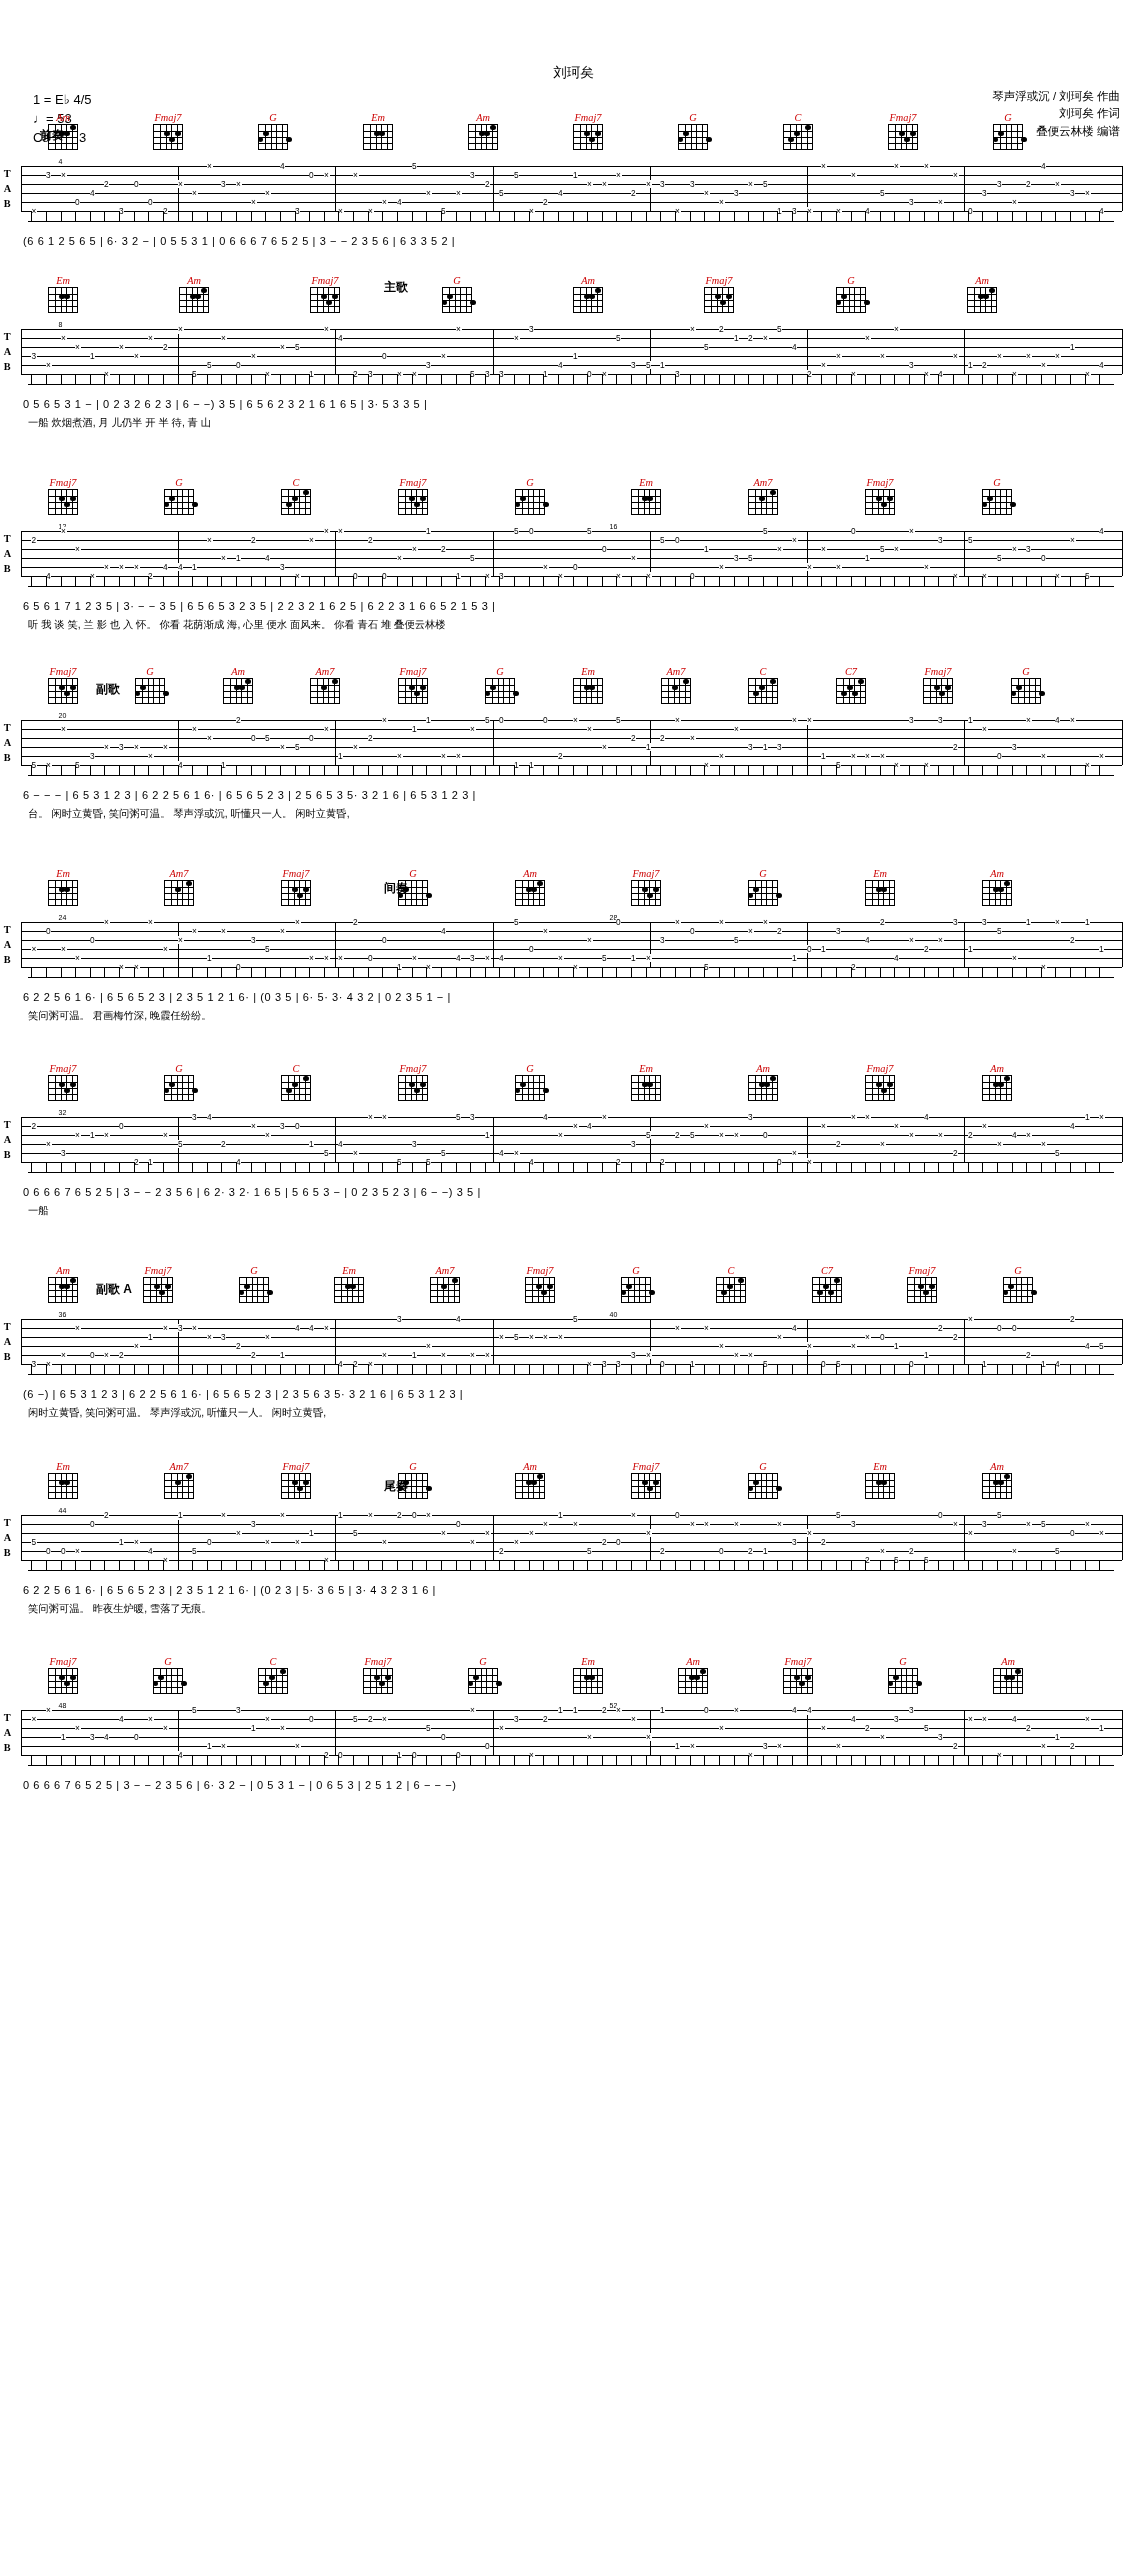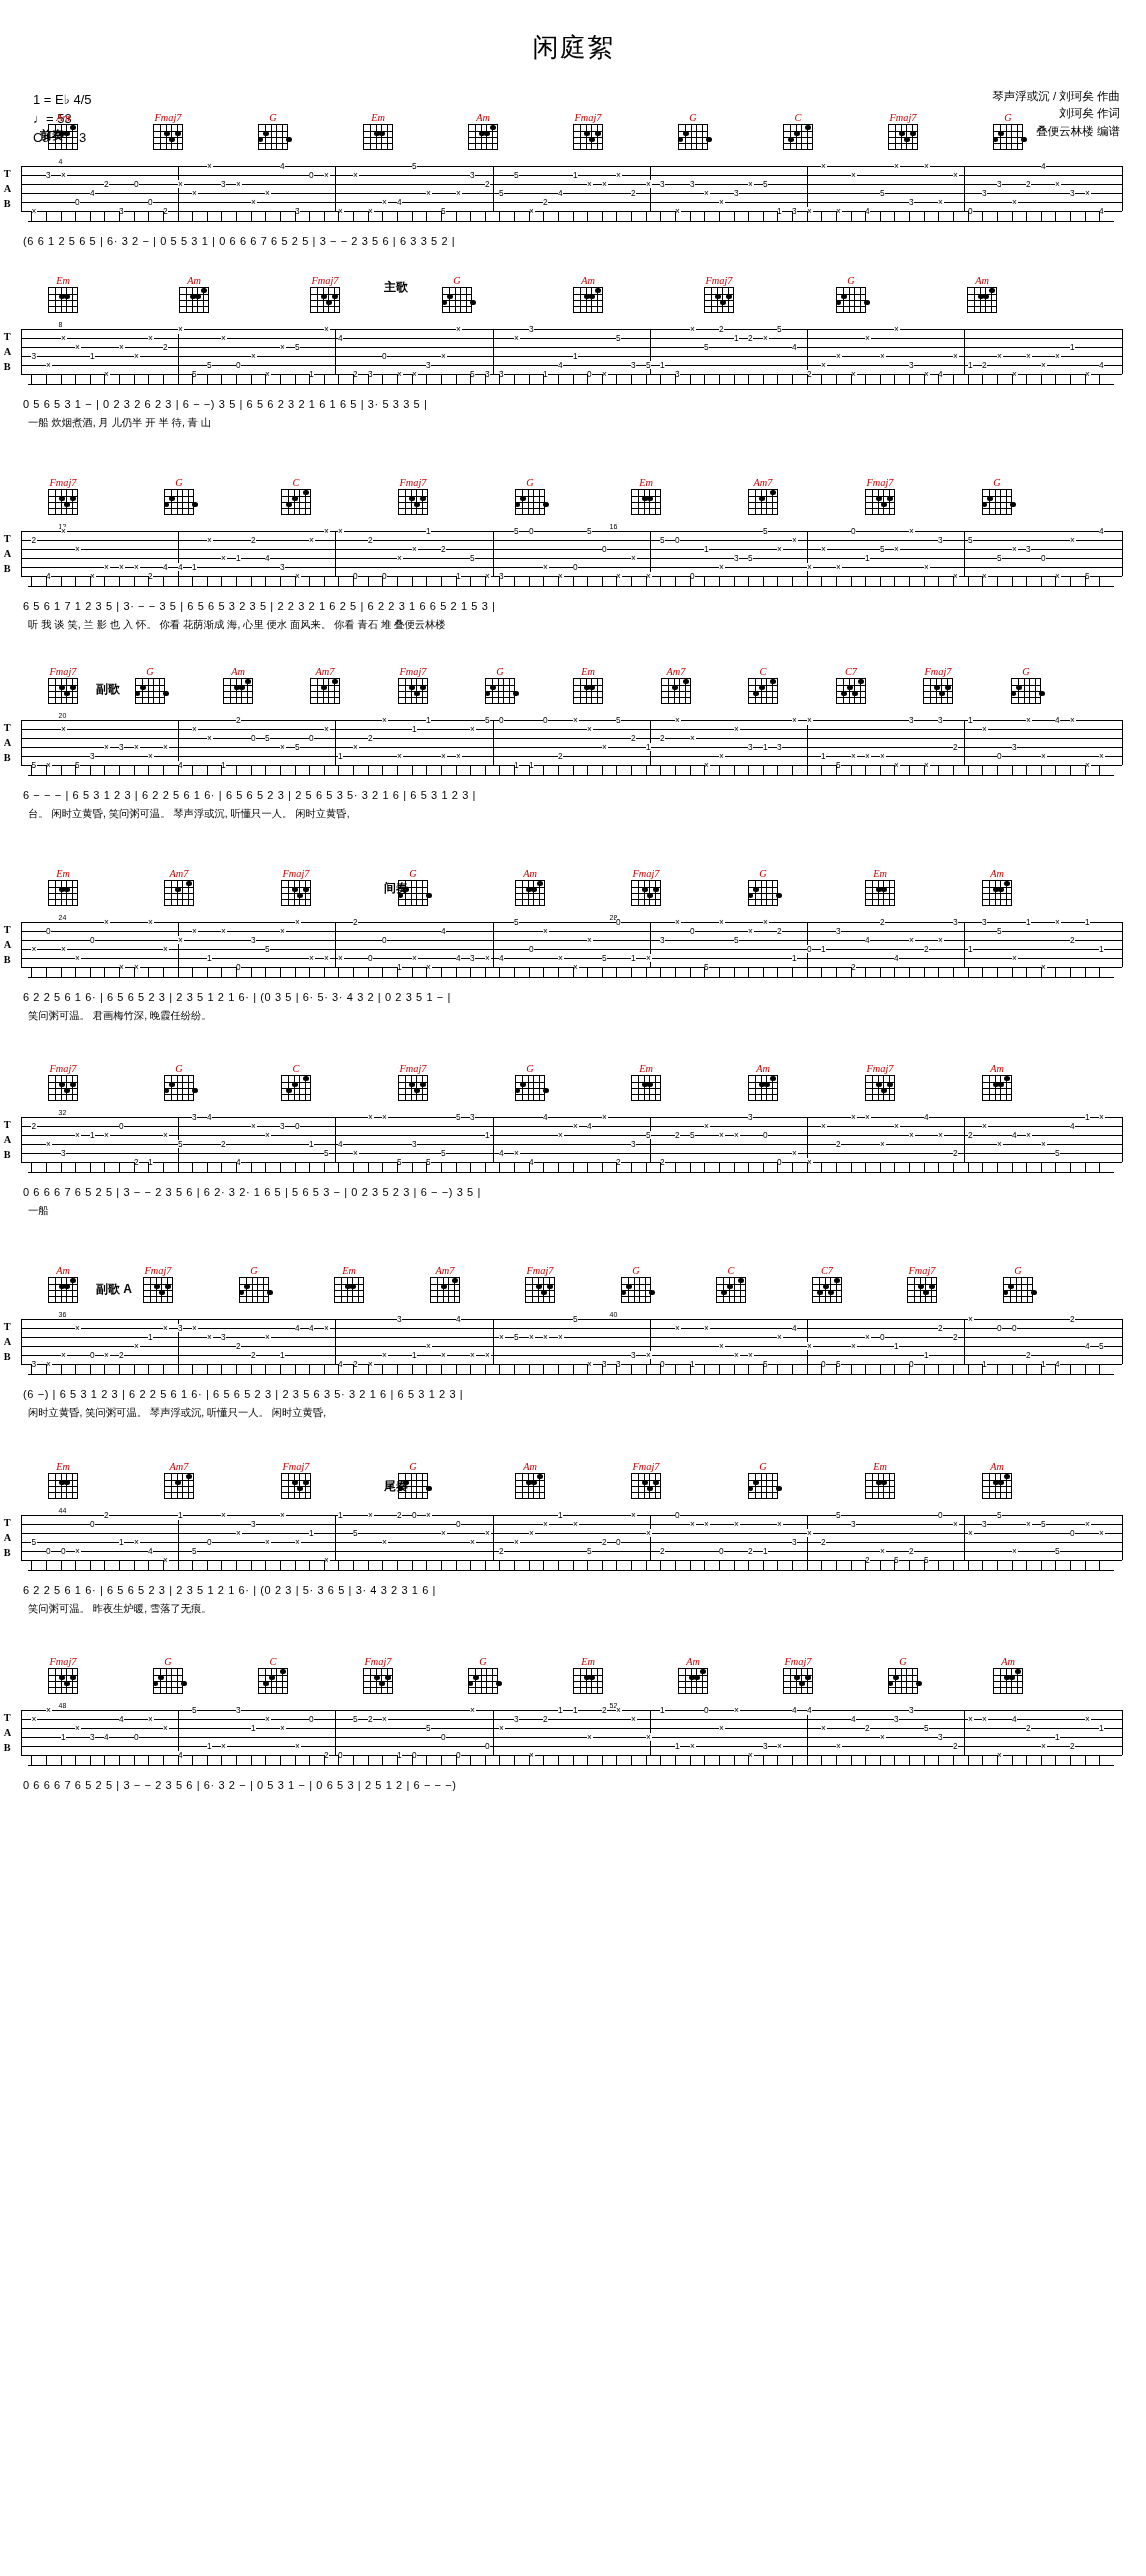--- a/index.html
+++ b/index.html
@@ -37,21 +37,21 @@
 
   
   .numrow{position:absolute;left:0;width:1147px;font-size:11px;letter-spacing:0.6px;white-space:nowrap;}
   .lyricrow{position:absolute;left:0;width:1147px;font-size:10.3px;white-space:nowrap;}
 </style>
 </head>
 <body>
 
 <div class="page">
 
-  <div class="title">闲庭絮</div>
+  <div class="composer-line">刘珂矣</div>
 
   <div class="keyinfo">
     <div>1 = E♭ 4/5</div>
     <div>♩= 53</div>
     <div>Capo = 3</div>
   </div>
 
   <div class="credits">
     <div>琴声浮或沉 / 刘珂矣  作曲</div>
     <div>刘珂矣  作词</div>

